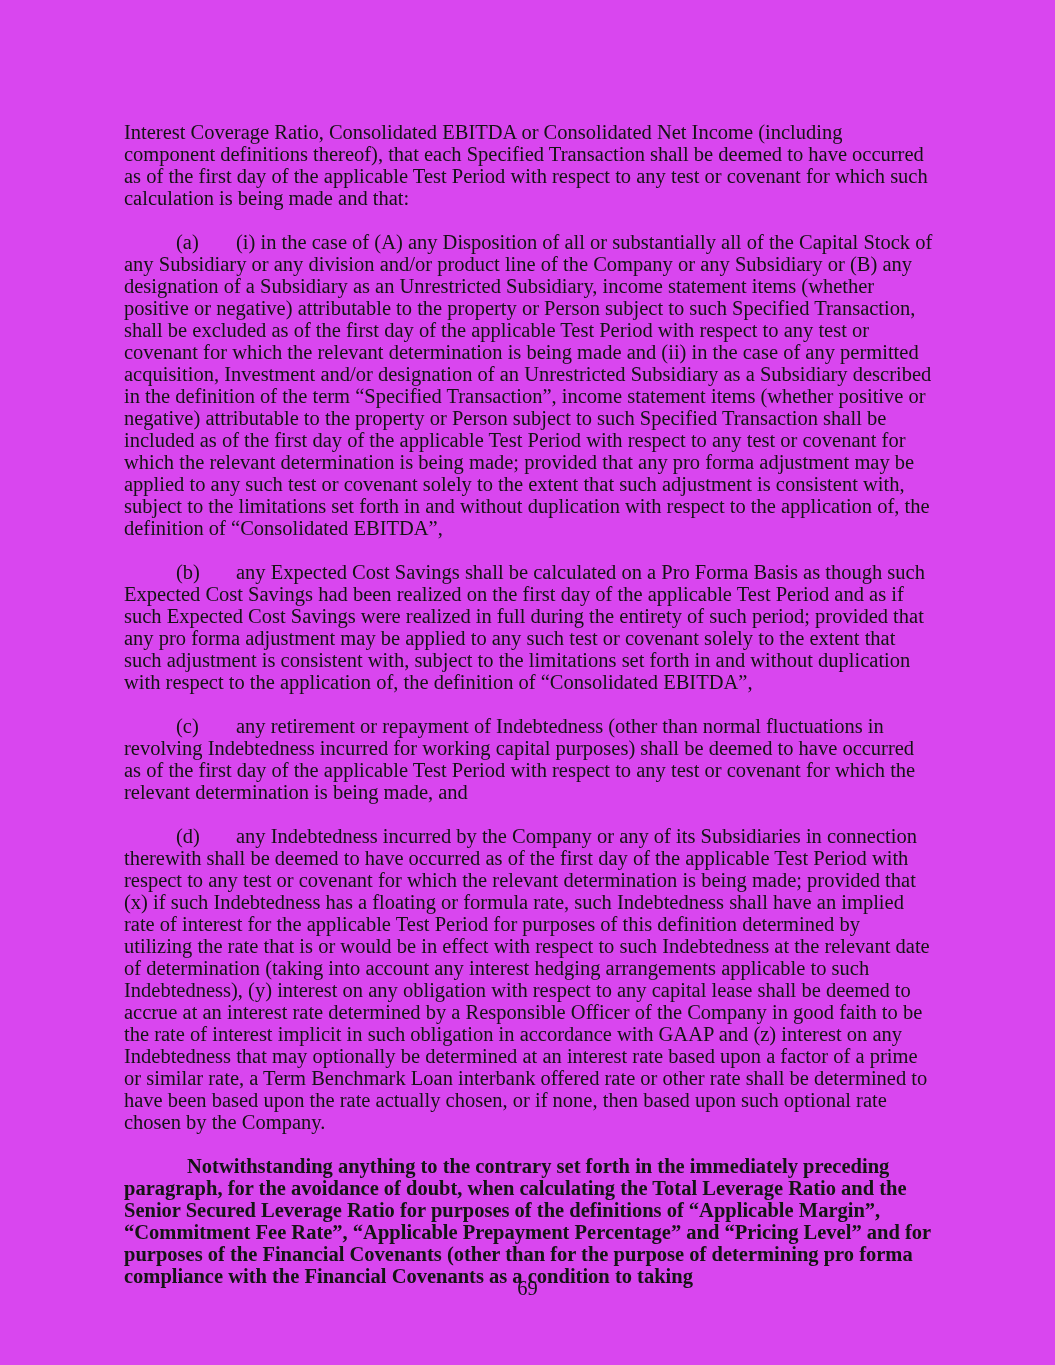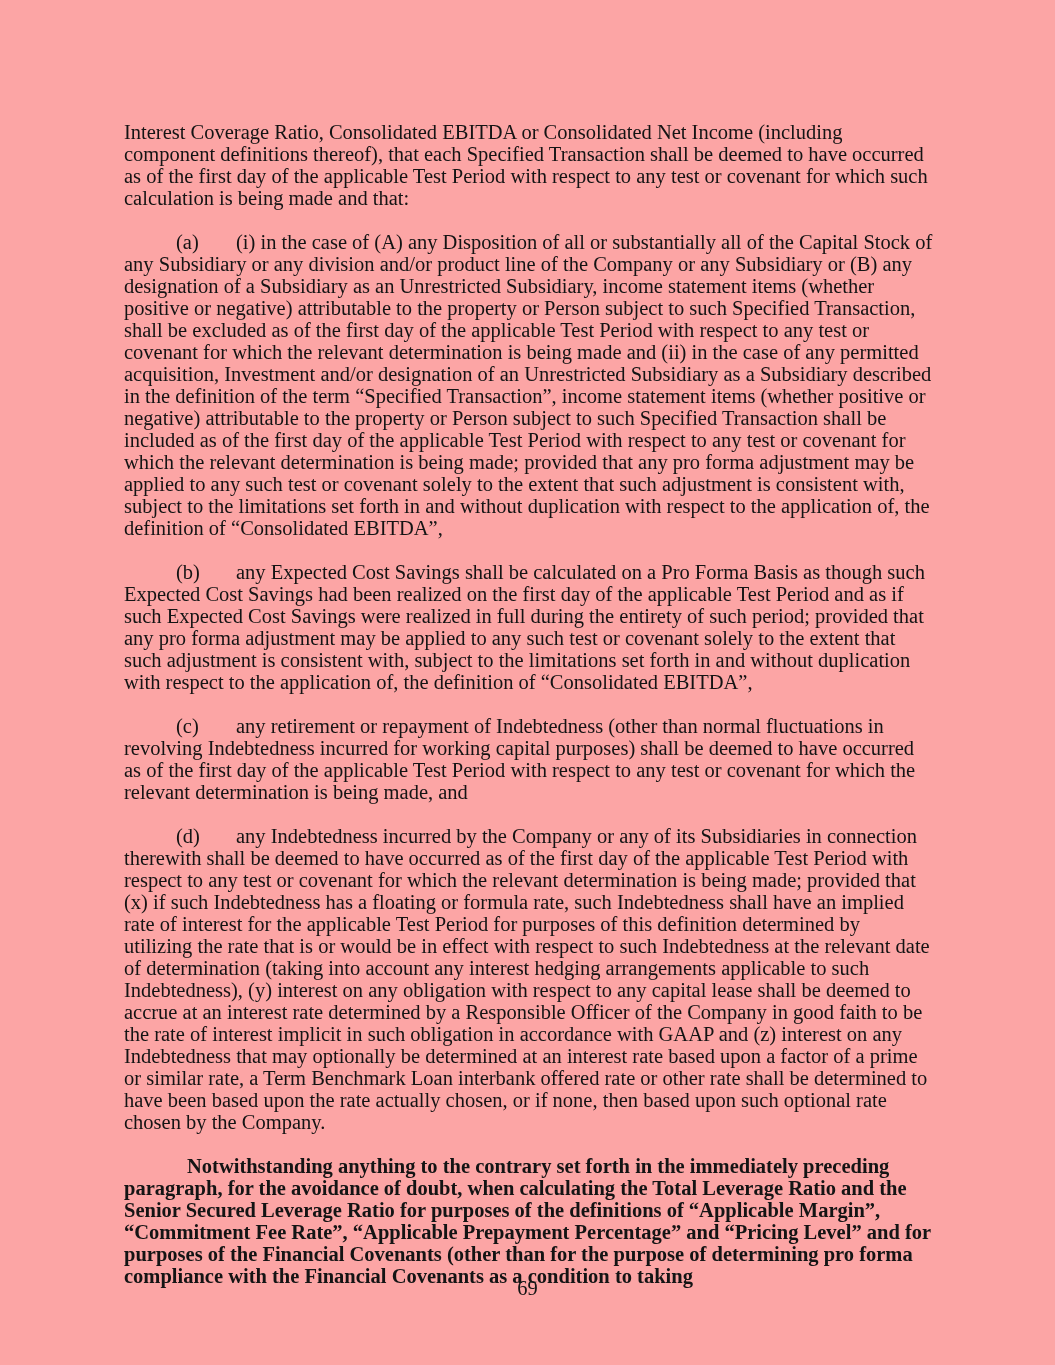--- a/index.html
+++ b/index.html
@@ -10,21 +10,21 @@
   body {
     width: 1055px;
     height: 1365px;
     font-family: "Liberation Serif", "DejaVu Serif", serif;
     color: #141414;
   }
   .page {
     position: relative;
     width: 1055px;
     height: 1365px;
-    background: #fca5a5;
+    background: #d946ef;
     overflow: hidden;
   }
   .content {
     position: absolute;
     left: 124px;
     top: 121px;
     width: 809px;
     font-size: 20.5px;
     line-height: 22px;
     text-align: left;

